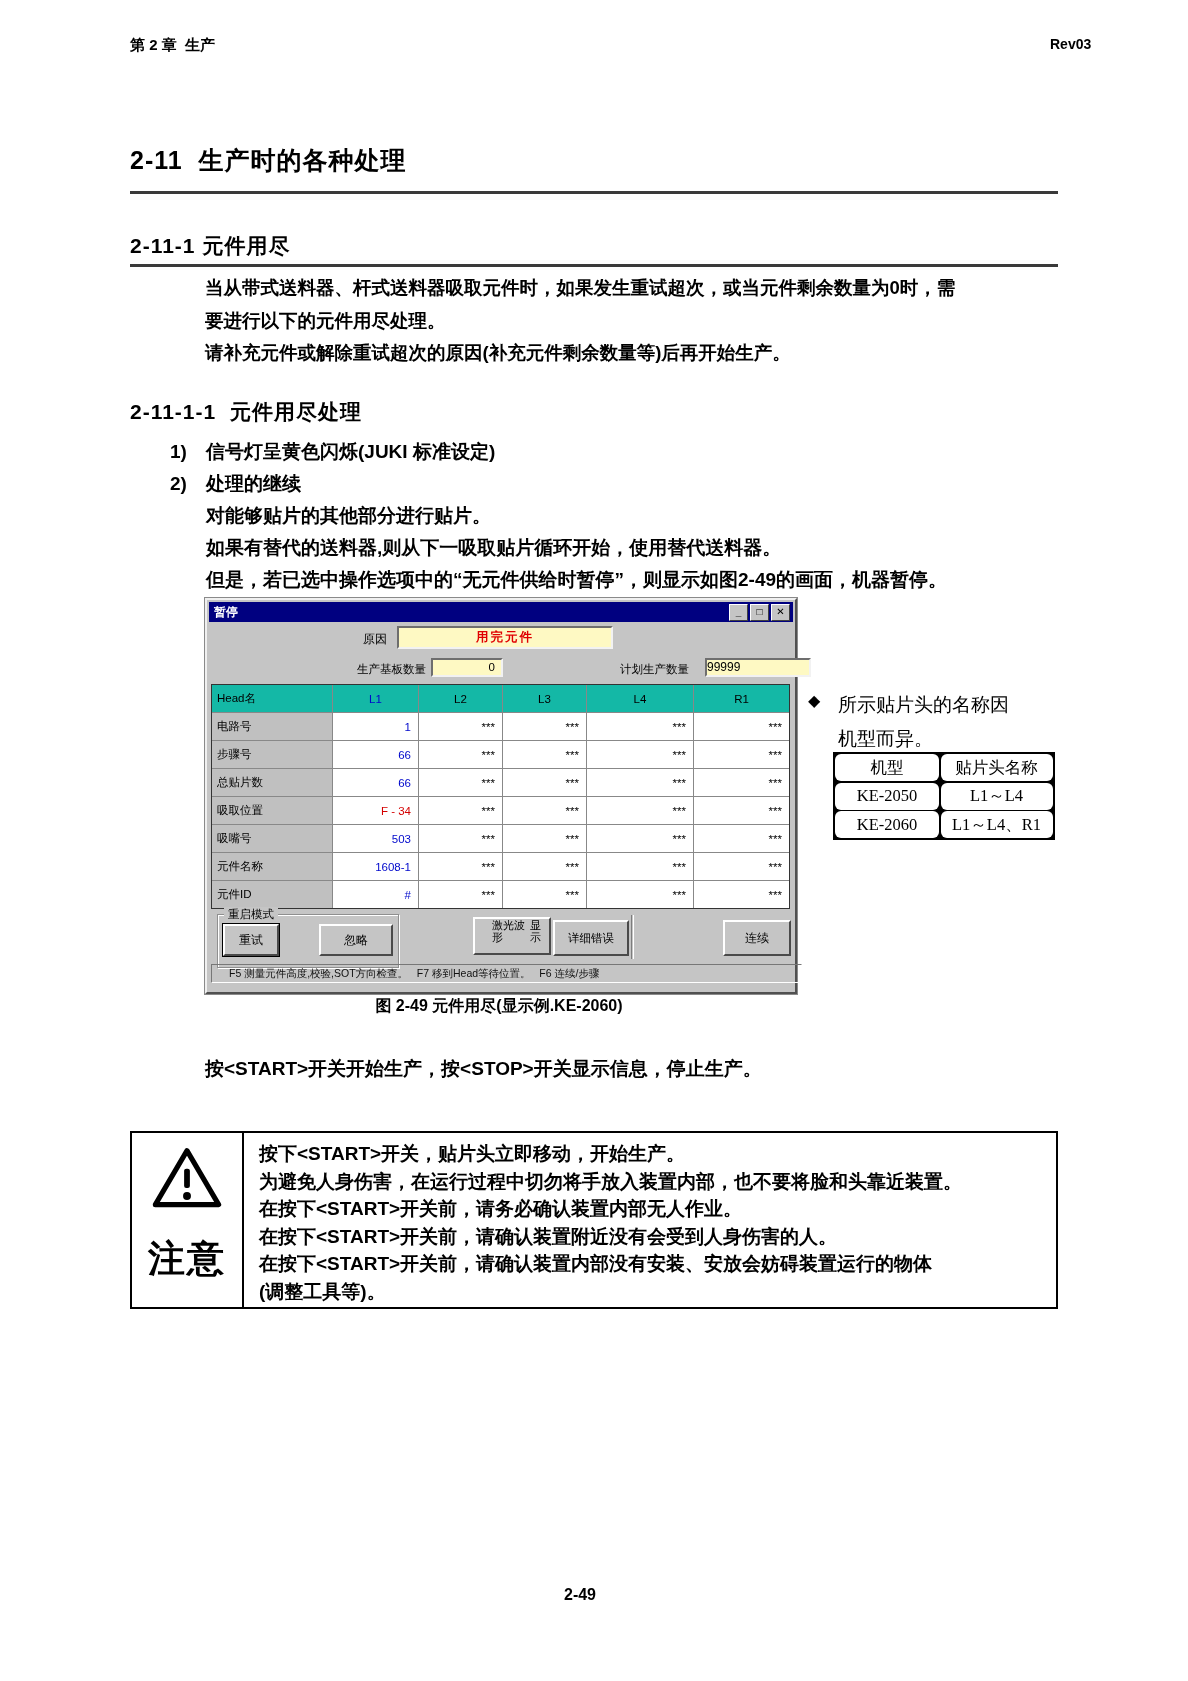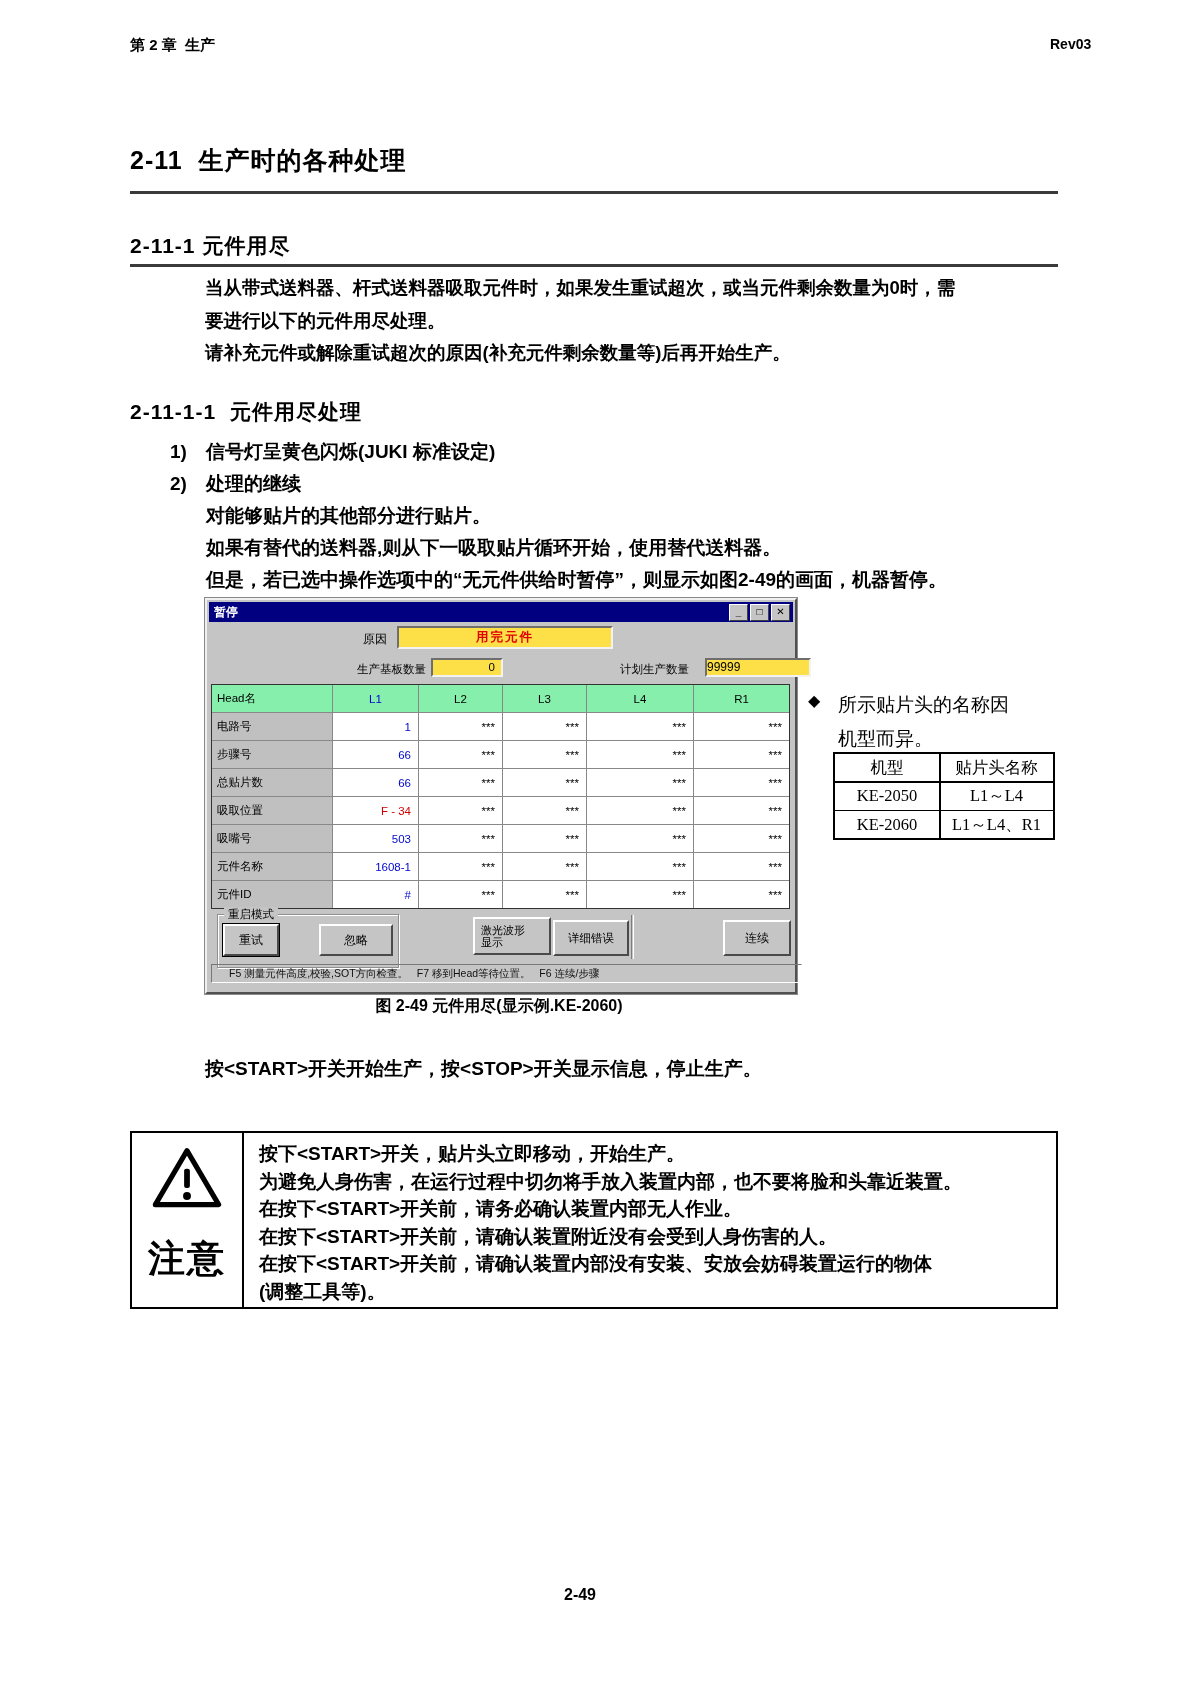--- a/index.html
+++ b/index.html
@@ -29,73 +29,73 @@
        border:2px solid;border-color:#f0f0f0 #505050 #505050 #f0f0f0;
        box-shadow:0 0 0 1px #8a8a8a;font-size:12px;}
   .titlebar{position:absolute;left:2px;top:2px;right:2px;height:20px;background:#000080;
             display:flex;align-items:center;}
   .dlg-title{color:#fff;font-size:12px;font-weight:700;padding-left:5px;}
   .tb-btns{margin-left:auto;display:flex;gap:2px;padding-right:3px;}
   .tb-btn{width:17px;height:15px;background:#c5c5c5;border:1px solid;
           border-color:#fff #404040 #404040 #fff;font-size:10px;line-height:13px;
           text-align:center;font-weight:700;}
   .dl{position:absolute;font-size:12px;}
-  .field{position:absolute;background:#fde047;border:2px solid;
+  .field{position:absolute;background:#fef9c3;border:2px solid;
          border-color:#6e6e6e #f2f2f2 #f2f2f2 #6e6e6e;}
   .reason-label{left:156px;top:31px;}
   .reason-field{left:190px;top:26px;width:212px;height:19px;color:#e00000;text-align:center;
                 font-size:12.5px;font-weight:700;line-height:19px;letter-spacing:2px;}
   .board-label{left:150px;top:62px;font-size:11.5px;}
   .board-field{left:224px;top:58px;width:62px;height:15px;font-size:11.5px;text-align:right;
                padding-right:6px;line-height:15px;}
   .plan-label{left:413px;top:62px;font-size:11.5px;}
   .plan-field{left:498px;top:58px;width:96px;height:15px;font-size:12px;
               padding-right:6px;line-height:15px;}
   .pause-grid{position:absolute;left:4px;top:84px;display:grid;
               grid-template-columns:120px 85px 83px 83px 106px 95px;grid-auto-rows:27px;
               gap:1px;background:#888;border:1px solid #333;font-size:11.5px;}
   .pcell{display:flex;align-items:center;background:#fff;}
-  .phead{background:#86efac;justify-content:center;}
+  .phead{background:#14b8a6;justify-content:center;}
   .phl{justify-content:flex-start;padding-left:5px;}
   .plabel{background:#c0c0c0;padding-left:5px;justify-content:flex-start;}
   .pval{justify-content:flex-end;padding-right:7px;}
   .blue{color:#0008cc;}
   .red{color:#d40000;}
   .group{position:absolute;left:10px;top:314px;width:180px;height:52px;
          border:1px solid #8f8f8f;box-shadow:inset 1px 1px 0 #fff,1px 1px 0 #fff;}
   .group-label{position:absolute;left:17px;top:307px;background:#c5c5c5;padding:0 4px;
                font-size:11.5px;}
   .btn{position:absolute;background:#c5c5c5;border:2px solid;
        border-color:#fff #4a4a4a #4a4a4a #fff;display:flex;align-items:center;
        justify-content:center;font-size:12px;}
   .retry{left:16px;top:324px;width:52px;height:28px;box-shadow:0 0 0 1px #000;}
   .ignore{left:112px;top:324px;width:70px;height:28px;}
-  .laser{left:266px;top:317px;width:78px;height:38px;flex-direction:column;
+  .laser{left:266px;top:317px;width:78px;height:38px;flex-direction:row;
          align-items:flex-start;justify-content:center;font-size:11px;line-height:12px;
-         padding-left:6px;box-sizing:border-box;}
+         padding-left:17px;box-sizing:border-box;}
   .detail{left:346px;top:320px;width:72px;height:32px;font-size:11.5px;}
   .vsep{position:absolute;left:424px;top:315px;width:1px;height:44px;
         border-left:1px solid #7d7d7d;border-right:1px solid #fff;}
   .resume{left:496px;top:320px;width:64px;height:32px;margin-left:20px;}
   .statusbar{position:absolute;left:4px;top:364px;width:572px;height:17px;
              border:1px solid;border-color:#777 #fff #fff #777;font-size:10.5px;
              line-height:16px;padding-left:17px;color:#111;white-space:pre;overflow:hidden;}
 
   .caption{left:205px;top:996px;width:588px;text-align:center;font-size:16px;font-weight:700;}
 
   
   .side-note{left:808px;top:688px;width:270px;height:160px;}
   .diamond{position:absolute;left:0;top:3px;font-size:16px;}
   .side-text{position:absolute;left:30px;top:0;}
   .sline{font-family:"Liberation Serif","DejaVu Serif",serif;font-size:19px;line-height:34px;white-space:pre;}
   .side-grid{position:absolute;left:25px;top:64px;display:grid;
              grid-template-columns:104px 112px;grid-auto-rows:27px;gap:1.5px;
              background:#000;border:2px solid #000;}
   .scell{background:#fff;display:flex;align-items:center;justify-content:center;
-         font-family:"Liberation Serif","DejaVu Serif",serif;font-size:16.5px;}
+         font-family:"Liberation Serif","DejaVu Serif",serif;font-size:16.5px;border-radius:6px;}
 
   .startline{left:205px;top:1056px;font-size:19px;font-weight:700;white-space:pre;}
 
   
   .caution{left:130px;top:1131px;width:928px;height:178px;border:2.5px solid #000;
            display:flex;box-sizing:border-box;}
   .c-icon-cell{width:110px;flex:none;border-right:2.5px solid #000;position:relative;}
   .tri{position:absolute;left:19px;top:13px;width:72px;height:64px;}
   .c-label{position:absolute;left:0;top:101px;width:100%;text-align:center;
            font-size:37px;font-weight:700;letter-spacing:2px;}

